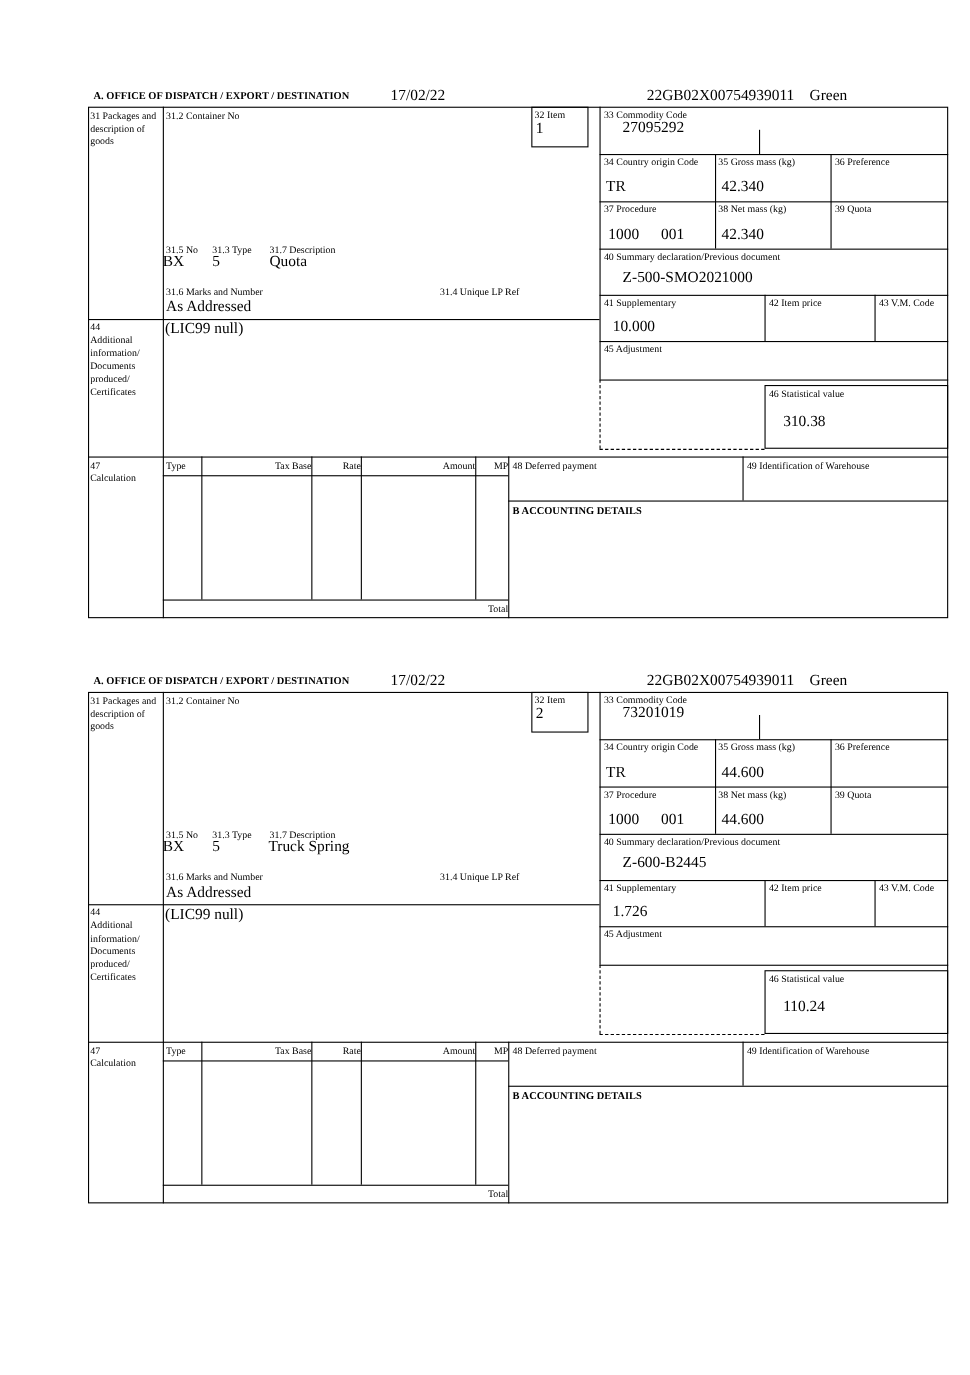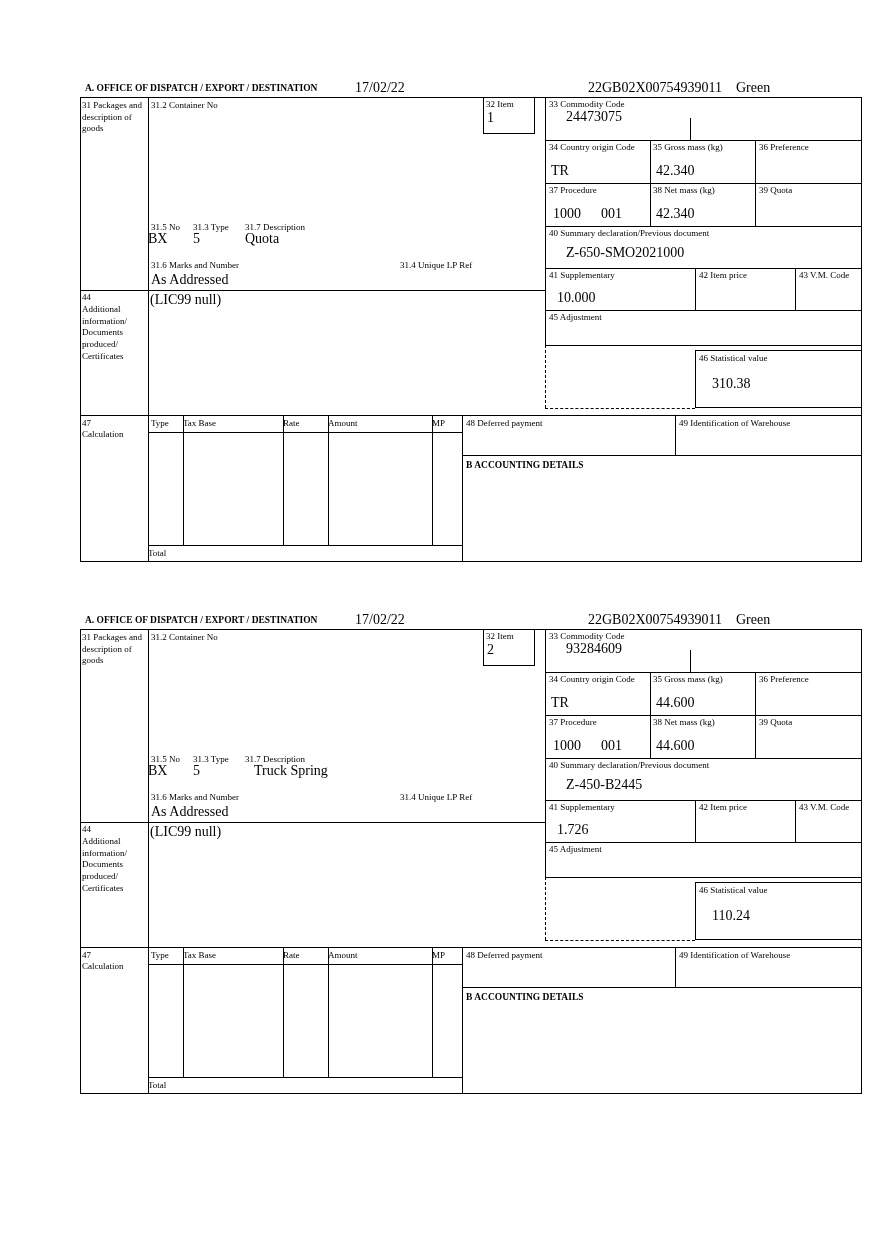--- a/index.html
+++ b/index.html
@@ -8,21 +8,21 @@
   .block{position:absolute;left:80px;width:782px;height:486px;}
   .hl{position:absolute;height:0;border-top:1px solid #000;}
   .vl{position:absolute;width:0;border-left:1px solid #000;}
   .hl.dash{border-top-style:dashed;}
   .vl.dash{border-left-style:dashed;}
   .box{position:absolute;border:1px solid #000;box-sizing:border-box;}
   .lbl{position:absolute;font-size:9px;line-height:1.3;white-space:nowrap;}
   .lblw{white-space:normal;}
   .val{position:absolute;font-size:14px;line-height:1.1;white-space:nowrap;}
   .bold{font-weight:bold;}
-  .ctr{text-align:left;}
+  .ctr{text-align:right;}
 </style>
 </head>
 <body>
 
 <div class="page">
 
   <section class="block" style="top:80px">
 
     <div class="lbl bold" style="left:5px;top:2px;font-size:9.5px">A.  OFFICE OF DISPATCH / EXPORT / DESTINATION</div>
     <div class="val" style="left:275px;top:0">17/02/22</div>
@@ -88,27 +88,27 @@
     <div class="lbl ctr" style="left:103px;top:338px;width:100px">Tax Base</div>
     <div class="lbl ctr" style="left:203px;top:338px;width:45px">Rate</div>
     <div class="lbl ctr" style="left:248px;top:338px;width:104px">Amount</div>
     <div class="lbl ctr" style="left:352px;top:338px;width:30px">MP</div>
     <div class="lbl" style="left:386px;top:338px">48 Deferred payment</div>
     <div class="lbl" style="left:599px;top:338px">49 Identification of Warehouse</div>
     <div class="lbl bold" style="left:386px;top:379px;font-size:9.5px">B ACCOUNTING DETAILS</div>
     <div class="lbl ctr" style="left:68px;top:468px;width:314px">Total</div>
 
     <div class="val" style="left:407px;top:30px">1</div>
-    <div class="val" style="left:486px;top:29px">24473075</div>
+    <div class="val" style="left:486px;top:29px">27095292</div>
     <div class="val" style="left:471px;top:83px">TR</div>
     <div class="val" style="left:576px;top:83px">42.340</div>
     <div class="val" style="left:473px;top:126px">1000</div>
     <div class="val" style="left:521px;top:126px">001</div>
     <div class="val" style="left:576px;top:126px">42.340</div>
-    <div class="val" style="left:486px;top:165px">Z-650-SMO2021000</div>
+    <div class="val" style="left:486px;top:165px">Z-500-SMO2021000</div>
     <div class="val" style="left:477px;top:210px">10.000</div>
     <div class="val" style="left:632px;top:296px">310.38</div>
     <div class="val" style="left:68px;top:151px">BX</div>
     <div class="val" style="left:113px;top:151px">5</div>
     <div class="val" style="left:165px;top:151px">Quota</div>
     <div class="val" style="left:71px;top:192px">As Addressed</div>
     <div class="val" style="left:70px;top:212px">(LIC99 null)</div>
   </section>
 
   <section class="block" style="top:612px">
@@ -177,29 +177,29 @@
     <div class="lbl ctr" style="left:103px;top:338px;width:100px">Tax Base</div>
     <div class="lbl ctr" style="left:203px;top:338px;width:45px">Rate</div>
     <div class="lbl ctr" style="left:248px;top:338px;width:104px">Amount</div>
     <div class="lbl ctr" style="left:352px;top:338px;width:30px">MP</div>
     <div class="lbl" style="left:386px;top:338px">48 Deferred payment</div>
     <div class="lbl" style="left:599px;top:338px">49 Identification of Warehouse</div>
     <div class="lbl bold" style="left:386px;top:379px;font-size:9.5px">B ACCOUNTING DETAILS</div>
     <div class="lbl ctr" style="left:68px;top:468px;width:314px">Total</div>
 
     <div class="val" style="left:407px;top:30px">2</div>
-    <div class="val" style="left:486px;top:29px">93284609</div>
+    <div class="val" style="left:486px;top:29px">73201019</div>
     <div class="val" style="left:471px;top:83px">TR</div>
     <div class="val" style="left:576px;top:83px">44.600</div>
     <div class="val" style="left:473px;top:126px">1000</div>
     <div class="val" style="left:521px;top:126px">001</div>
     <div class="val" style="left:576px;top:126px">44.600</div>
-    <div class="val" style="left:486px;top:165px">Z-450-B2445</div>
+    <div class="val" style="left:486px;top:165px">Z-600-B2445</div>
     <div class="val" style="left:477px;top:210px">1.726</div>
     <div class="val" style="left:632px;top:296px">110.24</div>
     <div class="val" style="left:68px;top:151px">BX</div>
     <div class="val" style="left:113px;top:151px">5</div>
-    <div class="val" style="left:174px;top:151px">Truck Spring</div>
+    <div class="val" style="left:164px;top:151px">Truck Spring</div>
     <div class="val" style="left:71px;top:192px">As Addressed</div>
     <div class="val" style="left:70px;top:212px">(LIC99 null)</div>
   </section>
 
 </div>
 
 </body></html>

